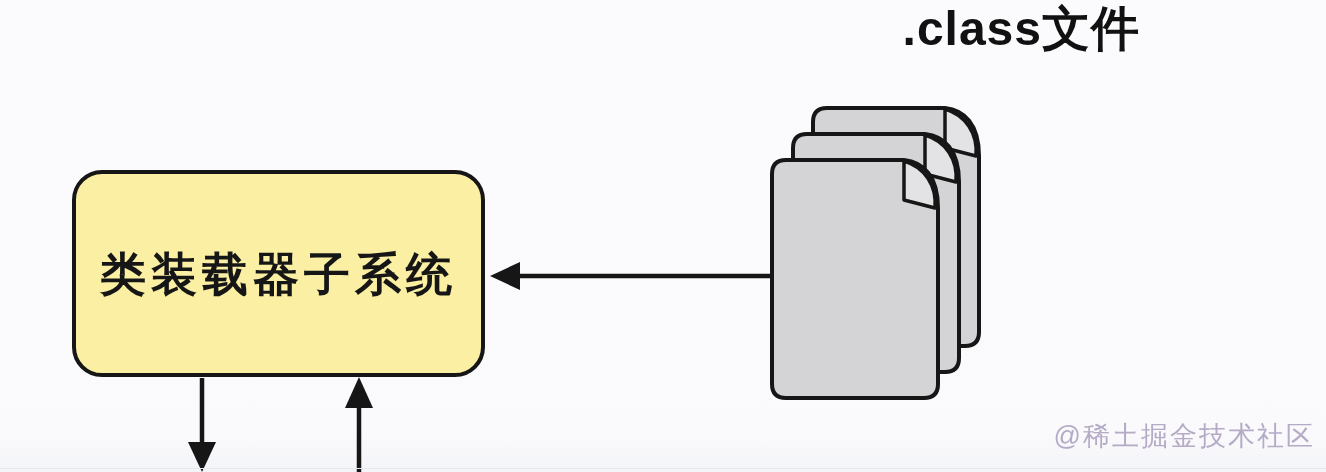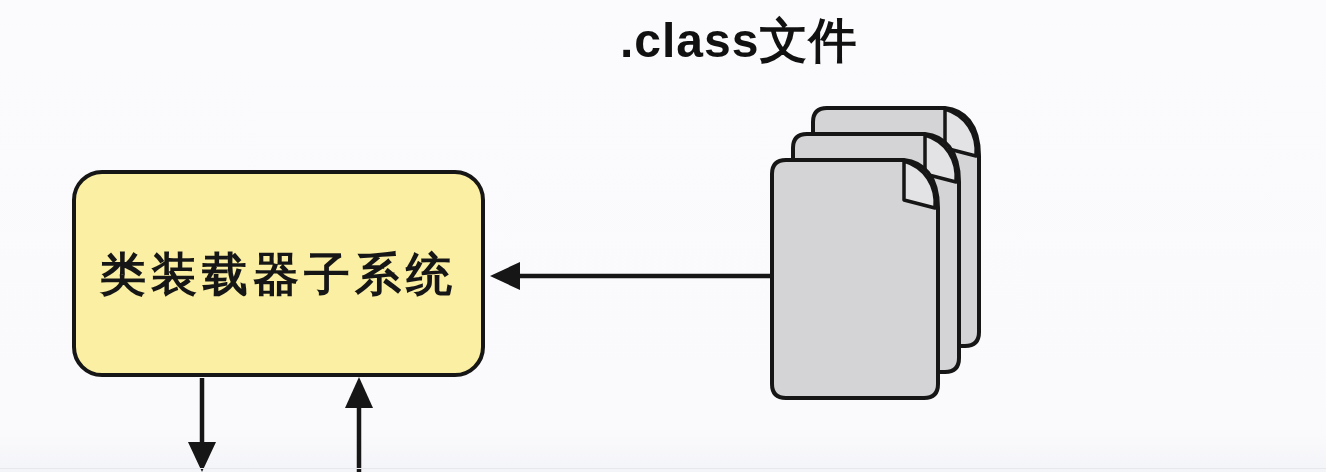--- a/index.html
+++ b/index.html
@@ -12,27 +12,26 @@
     width: 1326px;
     height: 472px;
     background: linear-gradient(180deg, var(--background) 0%, #fafafc 92%, #f3f4f8 100%);
     overflow: hidden;
   }
   .title {
     position: absolute;
     left: 620px;
     top: 0px;
     width: 520px;
-    text-align: left;
+    text-align: right;
     font-size: 48px;
     line-height: 58px;
     font-weight: 700;
     color: #111111;
     letter-spacing: 1px;
-    margin-top: 12px;
   }
   .svg-layer {
     position: absolute;
     left: 0;
     top: 0;
   }
   .doc-body {
     fill: var(--doc_fill);
     stroke: var(--line);
     stroke-width: 4;
@@ -135,16 +134,17 @@
     <g>
       <line class="arrow-line" x1="359" y1="472" x2="359" y2="404"></line>
       <polygon class="arrow-head" points="359,377 345,408 373,408"></polygon>
     </g>
   </svg>
 
   <div class="loader-box">
     <div class="loader-line-zh">类装载器子系统</div>
   </div>
 
+  <div class="watermark">@稀土掘金技术社区</div>
 
   <div class="bottom-edge"></div>
 
 </div>
 
 </body></html>

